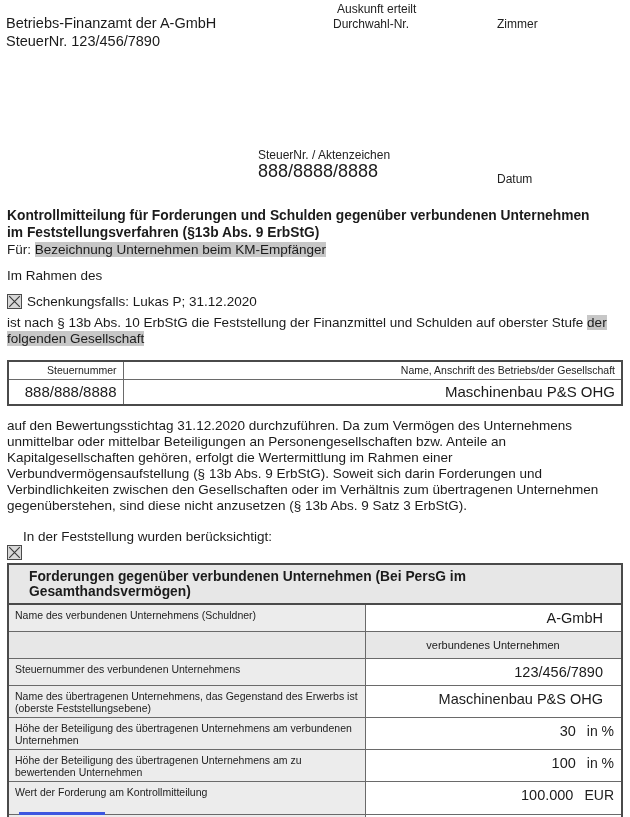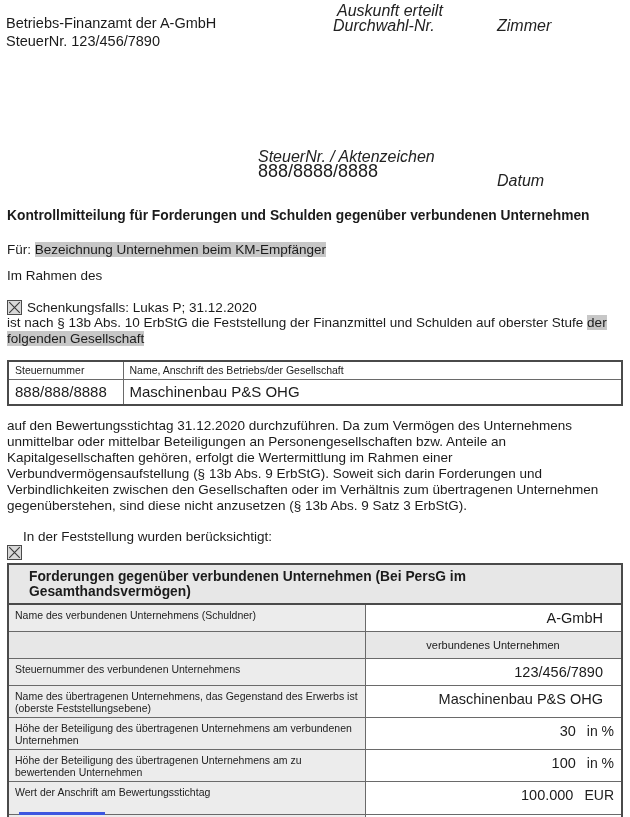--- a/index.html
+++ b/index.html
@@ -7,41 +7,42 @@
   .page {
     position: relative;
     width: 630px;
     height: 817px;
     background: #ffffff;
     font-family: "Liberation Sans", sans-serif;
     color: #1b1b1b;
     overflow: hidden;
   }
   .abs { position: absolute; }
-  .small { font-size: 16px; color: #222; font-style: italic; }
+  .small { font-size: 12px; color: #222; }
   .office { font-size: 14.5px; line-height: 18px; }
   .refval { font-size: 18px; }
   .doc-title { font-size: 13.8px; font-weight: bold; line-height: 16.5px; width: 618px; }
   .body-text { font-size: 13.5px; line-height: 16px; width: 616px; }
   .hl { background: #c7c7c7; }
   .checkbox {
     display: inline-block;
     width: 15px; height: 15px;
     border: 1.6px solid #4a4a4a;
     background: #d8d8d8;
     vertical-align: -3px;
     margin-right: 5px;
   }
   .checkbox svg { display: block; width: 100%; height: 100%; }
 
   
   .t1 {
     width: 616px;
     border-collapse: collapse;
     border: 2px solid #4a4a4a;
+    text-align: right;
   }
   .t1 td { border: 1px solid #6a6a6a; padding: 2px 6px; }
   .t1 .t1-head td { font-size: 10.5px; color: #222; height: 18px; }
   .t1 .t1-data td { font-size: 15px; height: 26px; }
   .t1 .c1 { width: 115px; }
 
   
   .t2 {
     width: 616px;
     border: 2px solid #4a4a4a;
@@ -94,29 +95,30 @@
   <div class="abs small" style="left:337px; top:2px;">Auskunft erteilt</div>
   <div class="abs small" style="left:333px; top:17px;">Durchwahl-Nr.</div>
   <div class="abs small" style="left:497px; top:17px;">Zimmer</div>
 
   <div class="abs small" style="left:258px; top:148px;">SteuerNr. / Aktenzeichen</div>
   <div class="abs refval" style="left:258px; top:161px;">888/8888/8888</div>
   <div class="abs small" style="left:497px; top:140px;margin-top:32px;">Datum</div>
 
   <div class="abs doc-title" style="left:7px; top:208px;">
     <div>Kontrollmitteilung für Forderungen und Schulden gegenüber verbundenen Unternehmen</div>
+    <div>im Feststellungsverfahren (§13b Abs. 9 ErbStG)</div>
   </div>
   <div class="abs body-text" style="left:7px; top:242px;">
     <span>Für:</span>
     <span class="hl">Bezeichnung Unternehmen beim KM-Empfänger</span>
   </div>
 
   <div class="abs body-text" style="left:7px; top:268px;">
     <div>Im Rahmen des</div>
-    <div style="margin-top:16px;">
+    <div style="margin-top:10px;">
       <span class="checkbox"><svg viewBox="0 0 16 16">
             <path d="M1.5 1.5 L14.5 14.5 M14.5 1.5 L1.5 14.5" stroke="#3a3a3a" stroke-width="1.4" fill="none"></path>
           </svg></span><span>Schenkungsfalls: Lukas P; 31.12.2020</span>
     </div>
   </div>
 
   <div class="abs body-text" style="left:7px; top:315px;">
     <span>ist nach § 13b Abs. 10 ErbStG die Feststellung der Finanzmittel und Schulden auf oberster Stufe</span>
     <span class="hl">der folgenden Gesellschaft</span>
   </div>
@@ -165,21 +167,21 @@
     </div>
     <div class="t2-row">
       <div class="t2-label">Höhe der Beteiligung des übertragenen Unternehmens am verbundenen Unternehmen</div>
       <div class="t2-value"><span class="val">30</span><span class="unit">in %</span></div>
     </div>
     <div class="t2-row">
       <div class="t2-label">Höhe der Beteiligung des übertragenen Unternehmens am zu bewertenden Unternehmen</div>
       <div class="t2-value"><span class="val">100</span><span class="unit">in %</span></div>
     </div>
     <div class="t2-row r-tall">
-      <div class="t2-label">Wert der Anschrift am Bewertungsstichtag</div>
+      <div class="t2-label">Wert der Forderung am Kontrollmitteilung</div>
       <div class="t2-value"><span class="val">100.000</span><span class="unit">EUR</span></div>
     </div>
     <div class="t2-row r-tall2">
       <div class="t2-label">Nicht anzusetzender Teil der Forderung</div>
       <div class="t2-value"></div>
     </div>
   </div>
 
   <div class="bottom-accent" style="left:19px; top:812px; width:86px; height:3px; background:#3d56e0;"></div>
 

